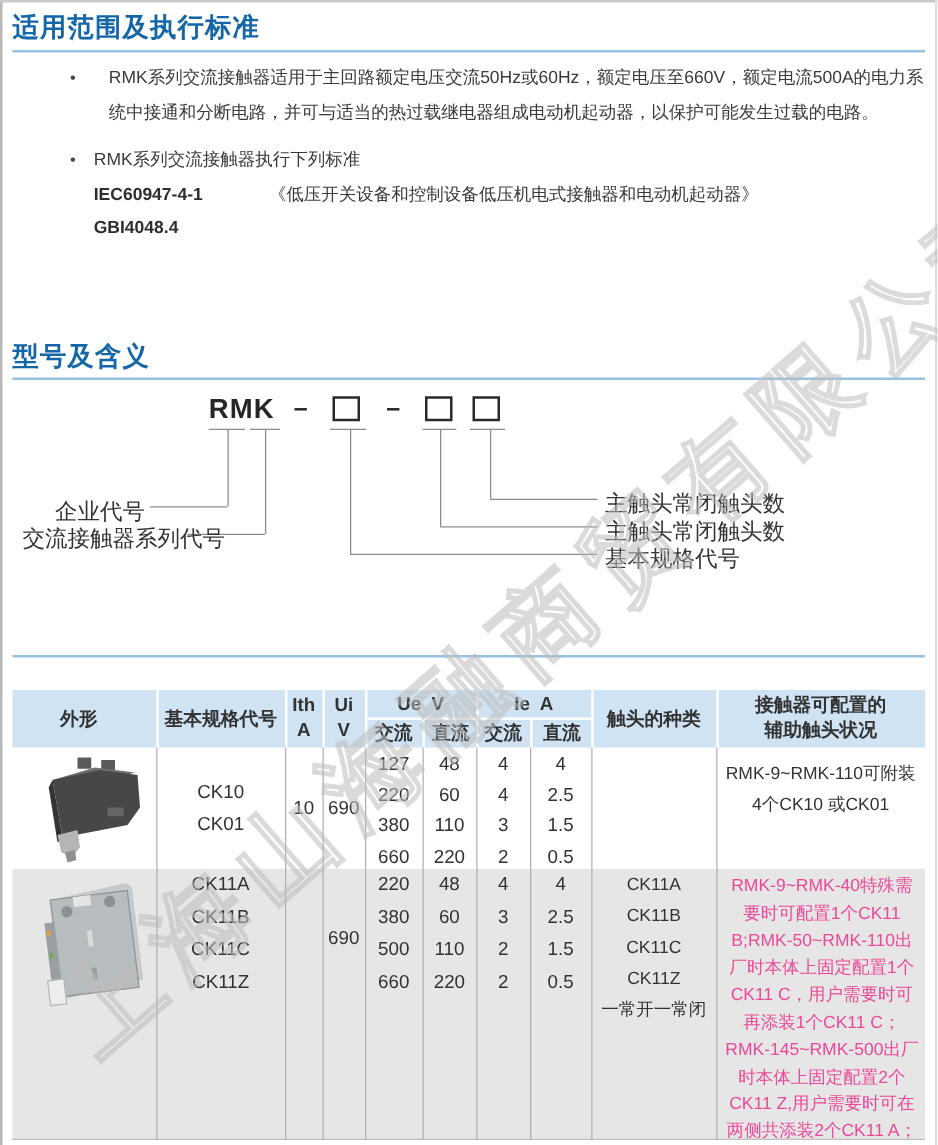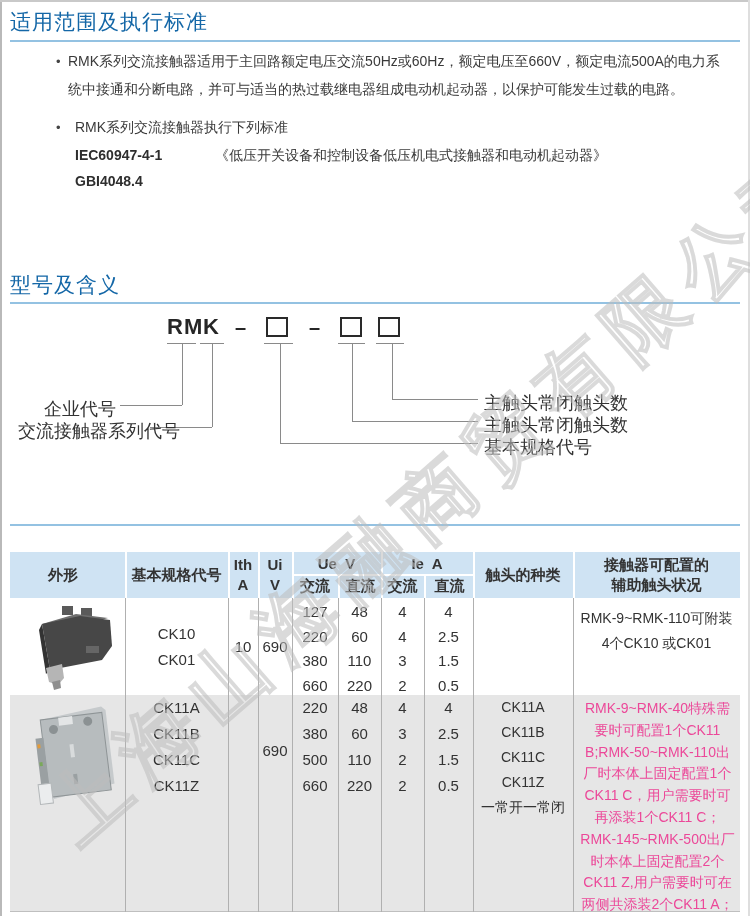--- a/index.html
+++ b/index.html
@@ -8,21 +8,21 @@
     --header-bg:#cfe3f3;
     --row-alt-bg:#e6e6e6;
     --grid-line:#b0b0b0;
     --text:#3a3a3a;
     --watermark:#bdbdbd;
   }
   *{margin:0;padding:0;box-sizing:border-box}
   body{background:#fff;font-family:"Liberation Sans","DejaVu Sans",sans-serif;color:var(--text)}
   .page{position:relative;width:750px;height:916px;background:#fff;overflow:hidden}
   .abs{position:absolute}
-  .sec-title{font-size:21px;font-weight:normal;color:var(--heading-blue);letter-spacing:1px}
+  .sec-title{font-size:21px;font-weight:bold;color:var(--heading-blue);letter-spacing:1px}
   .rule{height:2px;background:var(--rule-blue)}
   .body-txt{font-size:14px;line-height:28px;color:var(--text)}
   .bullet{font-size:13px;color:#444}
   .b{font-weight:bold;color:#2e2e2e}
   .model-ltr{font-size:22px;font-weight:bold;color:#262626;letter-spacing:1px}
   .model-dash{font-size:20px;font-weight:bold;color:#262626}
   .model-box{width:22px;height:20px;border:2px solid #2a2a2a;background:#fff}
   .u{height:1px;background:#8a8a8a}
   .vline{width:1px;background:#8a8a8a}
   .hline{height:1px;background:#8a8a8a}
@@ -49,21 +49,21 @@
 <div class="page">
 
   <div class="edge" style="left:0;top:0;width:2px;height:916px"></div>
   <div class="edge" style="left:0;top:0;width:750px;height:2px;background:#c9c9c9"></div>
   <div class="edge" style="left:748px;top:0;width:2px;height:916px;background:#dedede"></div>
 
   <div class="abs sec-title" style="left:10px;top:8px">适用范围及执行标准</div>
   <div class="abs rule" style="left:10px;top:40px;width:730px"></div>
 
   <div class="abs bullet" style="left:56px;top:54px">•</div>
-  <div class="abs body-txt" style="left:68px;top:47px;width:664px">RMK系列交流接触器适用于主回路额定电压交流50Hz或60Hz，额定电压至660V，额定电流500A的电力系统中接通和分断电路，并可与适当的热过载继电器组成电动机起动器，以保护可能发生过载的电路。</div>
+  <div class="abs body-txt" style="left:87px;top:47px;width:664px">RMK系列交流接触器适用于主回路额定电压交流50Hz或60Hz，额定电压至660V，额定电流500A的电力系统中接通和分断电路，并可与适当的热过载继电器组成电动机起动器，以保护可能发生过载的电路。</div>
 
   <div class="abs bullet" style="left:56px;top:120px">•</div>
   <div class="abs body-txt" style="left:75px;top:113px">RMK系列交流接触器执行下列标准</div>
 
   <div class="abs body-txt b" style="left:75px;top:141px">IEC60947-4-1</div>
   <div class="abs body-txt" style="left:215px;top:141px">《低压开关设备和控制设备低压机电式接触器和电动机起动器》</div>
   <div class="abs body-txt b" style="left:75px;top:167px">GBI4048.4</div>
 
   <div class="abs sec-title" style="left:10px;top:271px">型号及含义</div>
   <div class="abs rule" style="left:10px;top:302px;width:730px"></div>

